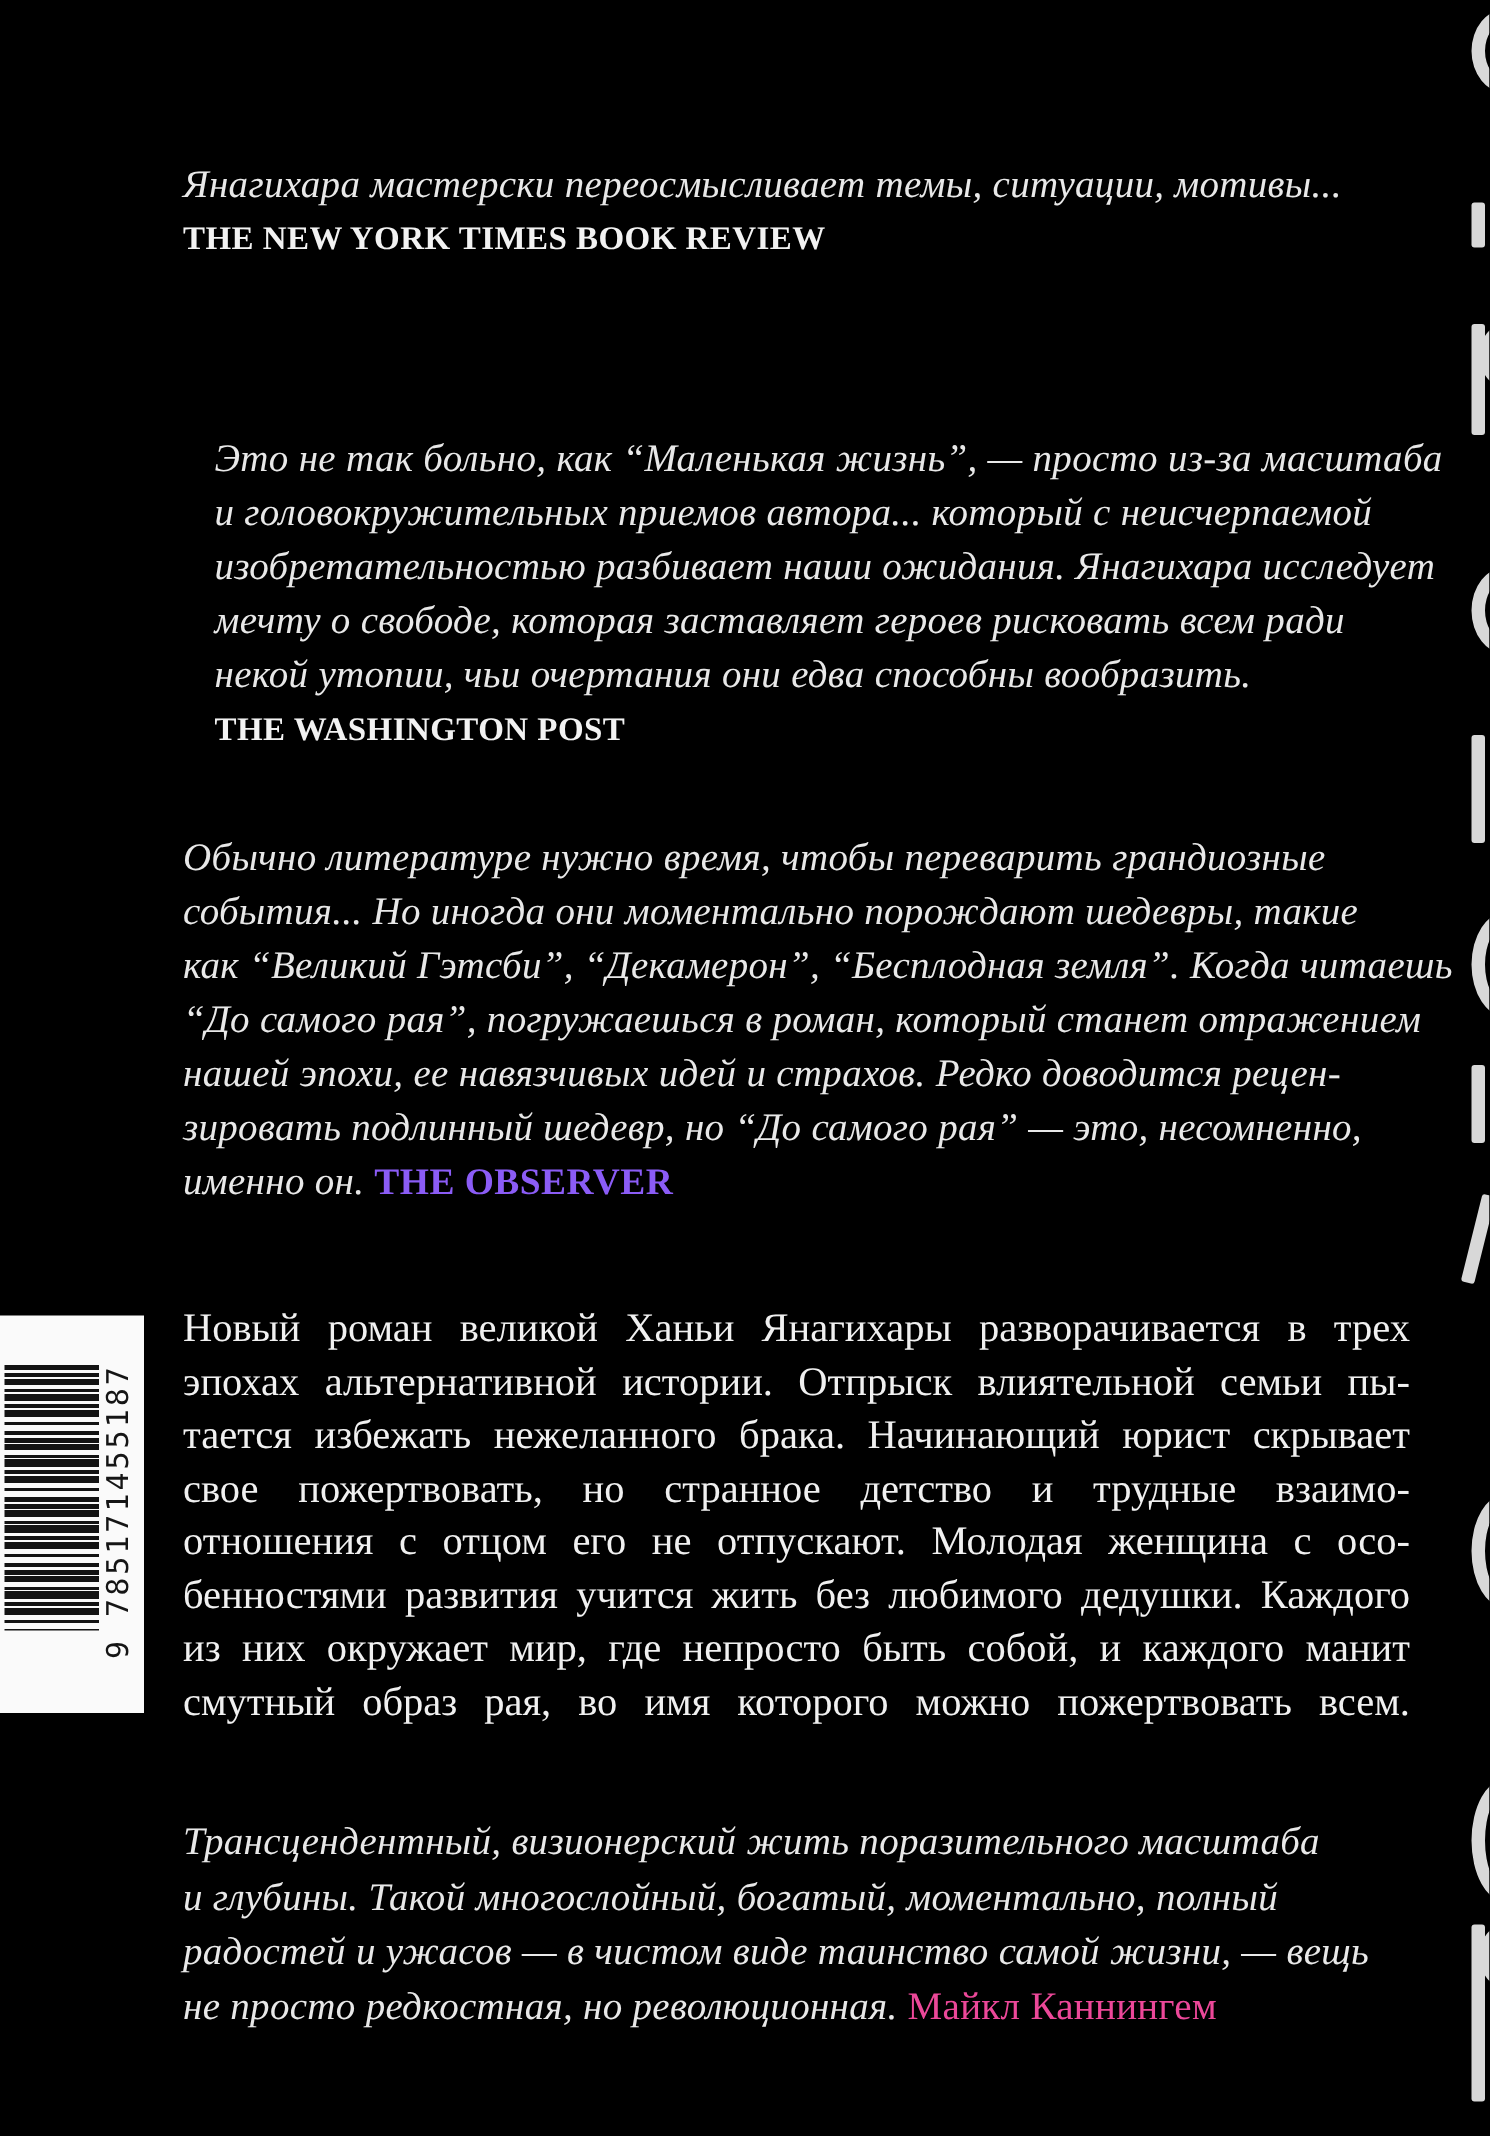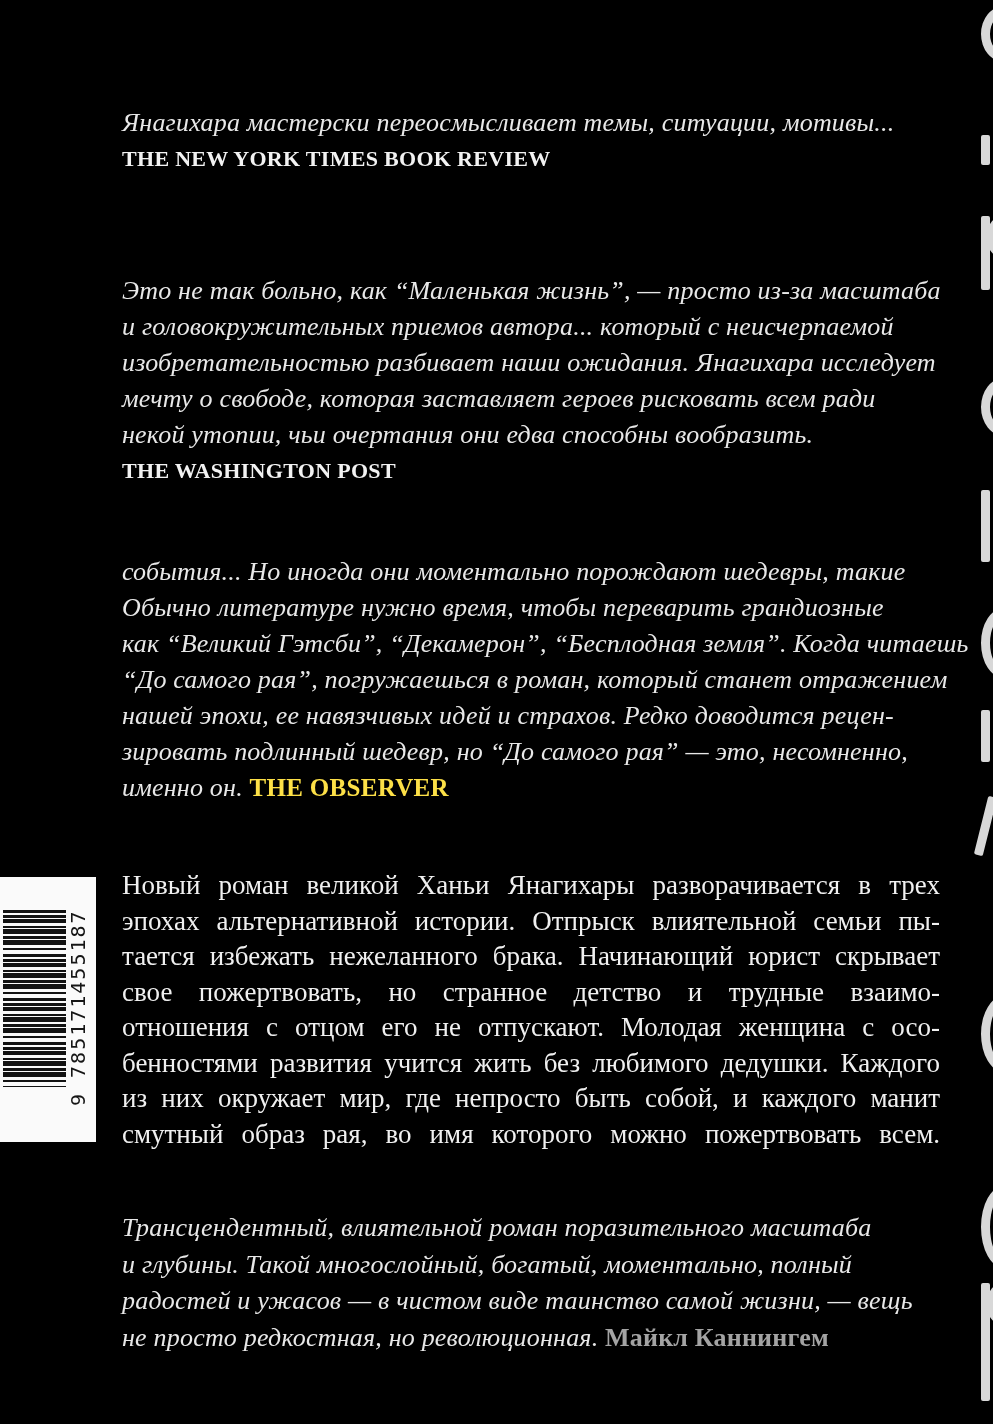--- a/index.html
+++ b/index.html
@@ -10,24 +10,24 @@
   .block{position:absolute;left:122px;}
   .quote-line{
     white-space:nowrap;font-style:italic;font-size:26px;line-height:36px;
     color:#e8e8e8;letter-spacing:0.2px;
   }
   .source-line{
     white-space:nowrap;font-style:normal;font-weight:bold;font-size:22px;
     line-height:36px;color:#f2f2f2;letter-spacing:0.3px;
   }
   .source-inline{
-    font-style:normal;font-weight:bold;font-size:25px;color:#fde047;letter-spacing:0.3px;
+    font-style:normal;font-weight:bold;font-size:25px;color:#8b5cf6;letter-spacing:0.3px;
   }
   .attribution-inline{
-    font-style:normal;font-weight:bold;font-size:26px;color:#a3a3a3;
+    font-style:normal;font-weight:normal;font-size:26px;color:#ec4899;
   }
   .syn{width:818px;}
   .syn-line{
     font-size:27px;line-height:35.5px;color:#f0f0f0;
     text-align:justify;text-align-last:justify;text-justify:inter-word;
   }
   
   .barcode-box{
     position:absolute;left:0;top:877px;width:96px;height:265px;background:#fafafa;
   }
@@ -63,52 +63,52 @@
 </head>
 <body>
 
 <div class="page">
 
   <div class="block" style="top:105px;">
     <div class="quote-line">Янагихара мастерски переосмысливает темы, ситуации, мотивы...</div>
     <div class="source-line">THE NEW YORK TIMES BOOK REVIEW</div>
   </div>
 
-  <div class="block" style="top:273px;">
+  <div class="block" style="top:288px;margin-left:21px;">
     <div class="quote-line">Это не так больно, как “Маленькая жизнь”, — просто из-за масштаба</div>
     <div class="quote-line">и головокружительных приемов автора... который с неисчерпаемой</div>
     <div class="quote-line">изобретательностью разбивает наши ожидания. Янагихара исследует</div>
     <div class="quote-line">мечту о свободе, которая заставляет героев рисковать всем ради</div>
     <div class="quote-line">некой утопии, чьи очертания они едва способны вообразить.</div>
     <div class="source-line">THE WASHINGTON POST</div>
   </div>
 
   <div class="block" style="top:554px;">
+    <div class="quote-line">Обычно литературе нужно время, чтобы переварить грандиозные</div>
     <div class="quote-line">события... Но иногда они моментально порождают шедевры, такие</div>
-    <div class="quote-line">Обычно литературе нужно время, чтобы переварить грандиозные</div>
     <div class="quote-line">как “Великий Гэтсби”, “Декамерон”, “Бесплодная земля”. Когда читаешь</div>
     <div class="quote-line">“До самого рая”, погружаешься в роман, который станет отражением</div>
     <div class="quote-line">нашей эпохи, ее навязчивых идей и страхов. Редко доводится рецен-</div>
     <div class="quote-line">зировать подлинный шедевр, но “До самого рая” — это, несомненно,</div>
     <div class="quote-line"><span>именно он. </span><span class="source-inline">THE OBSERVER</span></div>
   </div>
 
   <div class="block syn" style="top:868px;">
     <div class="syn-line">Новый роман великой Ханьи Янагихары разворачивается в трех</div>
     <div class="syn-line">эпохах альтернативной истории. Отпрыск влиятельной семьи пы-</div>
     <div class="syn-line">тается избежать нежеланного брака. Начинающий юрист скрывает</div>
     <div class="syn-line">свое пожертвовать, но странное детство и трудные взаимо-</div>
     <div class="syn-line">отношения с отцом его не отпускают. Молодая женщина с осо-</div>
     <div class="syn-line">бенностями развития учится жить без любимого дедушки. Каждого</div>
     <div class="syn-line">из них окружает мир, где непросто быть собой, и каждого манит</div>
     <div class="syn-line">смутный образ рая, во имя которого можно пожертвовать всем.</div>
   </div>
 
   <div class="block" style="top:1210px;">
-    <div class="quote-line" style="line-height:36.5px;">Трансцендентный, влиятельной роман поразительного масштаба</div>
+    <div class="quote-line" style="line-height:36.5px;">Трансцендентный, визионерский жить поразительного масштаба</div>
     <div class="quote-line" style="line-height:36.5px;">и глубины. Такой многослойный, богатый, моментально, полный</div>
     <div class="quote-line" style="line-height:36.5px;">радостей и ужасов — в чистом виде таинство самой жизни, — вещь</div>
     <div class="quote-line" style="line-height:36.5px;"><span>не просто редкостная, но революционная. </span><span class="attribution-inline">Майкл Каннингем</span></div>
   </div>
 
   <div class="barcode-box">
     <div class="barcode-bars"></div>
     <div class="barcode-number">9 785171455187</div>
   </div>
 

